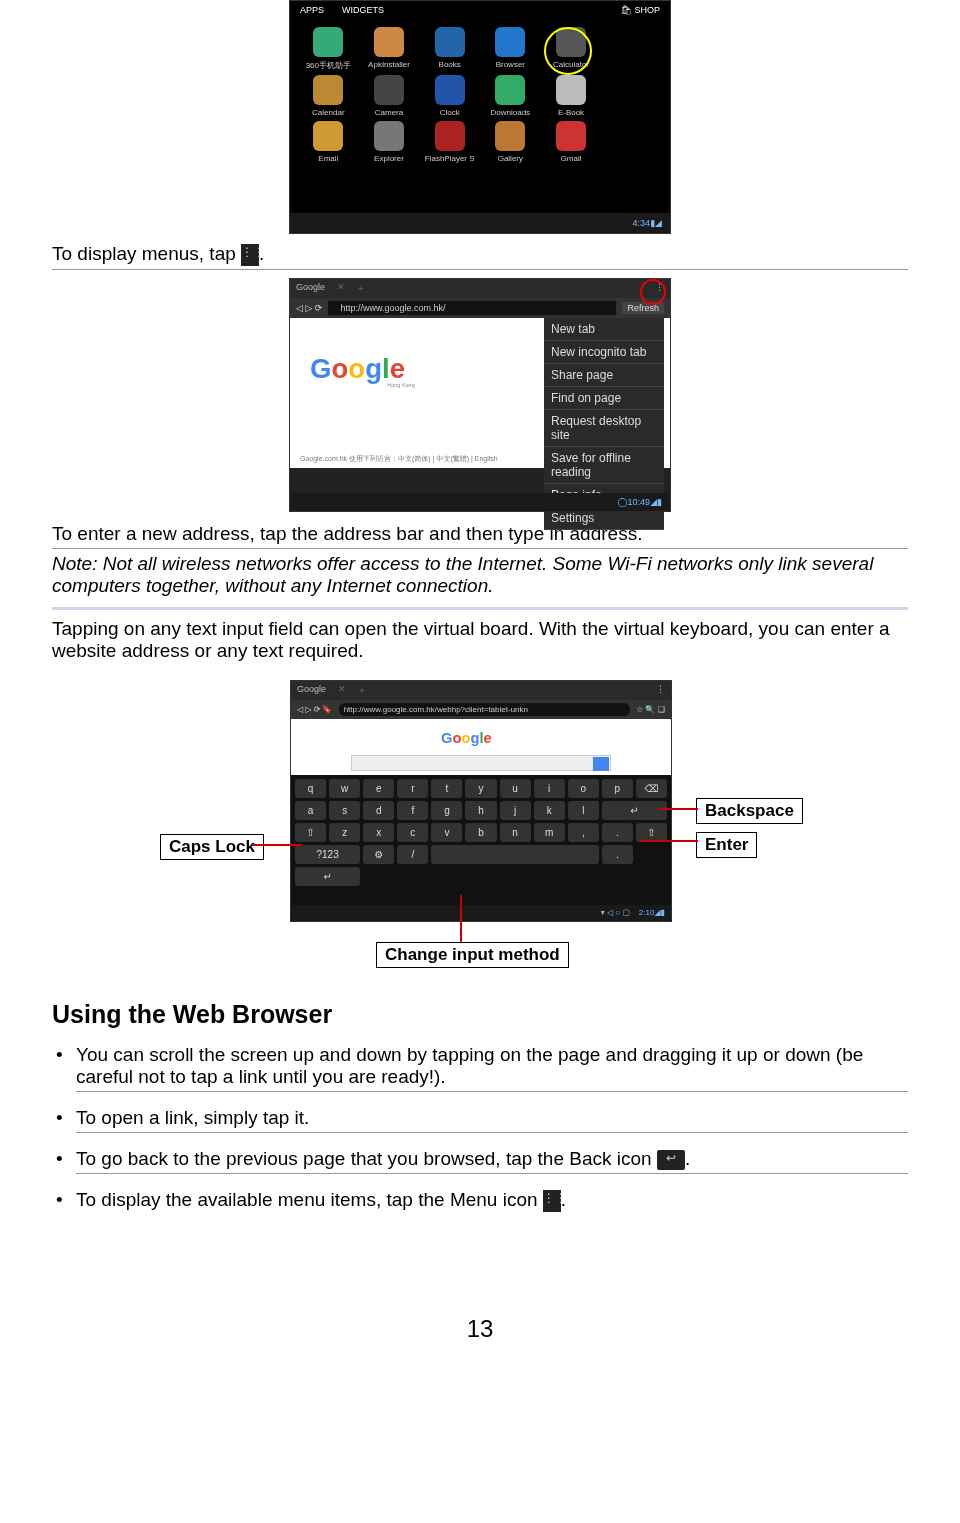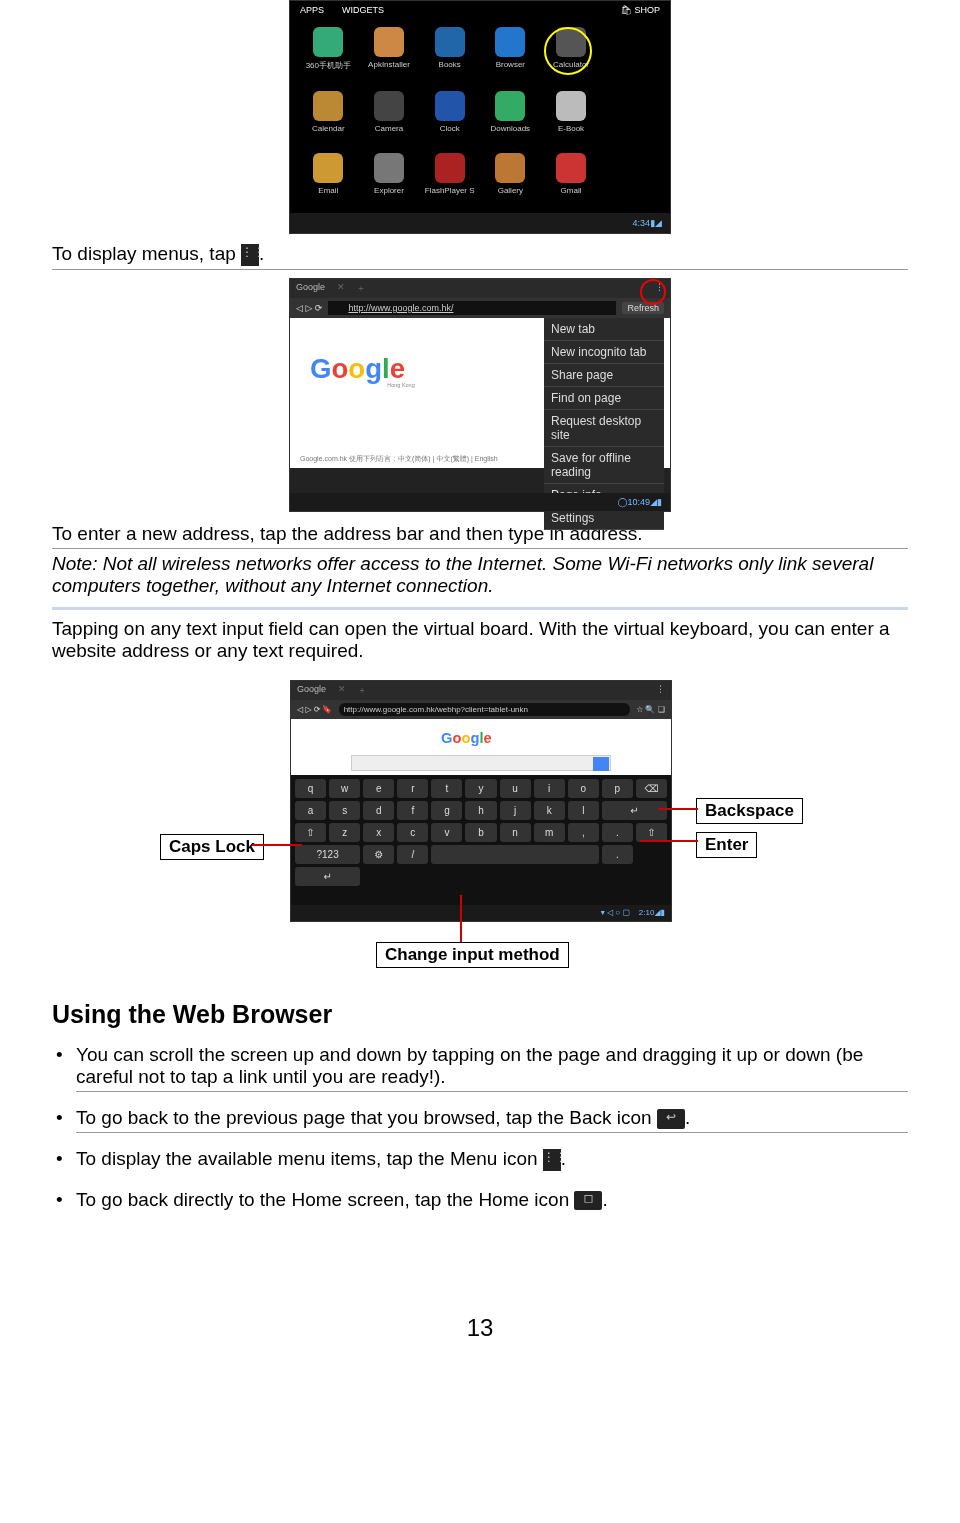--- a/index.html
+++ b/index.html
@@ -91,37 +91,37 @@
     border: 1px solid #333;
   }
 
   
   .fig1 { width: 380px; height: 232px; margin: 0 auto 6px auto; }
   .fig1-top { display: flex; gap: 18px; padding: 4px 10px; font-size: 9px; color:#fff;}
   .fig1-top span.shop { margin-left:auto; }
   .fig1-grid {
     display: grid;
     grid-template-columns: repeat(6, 1fr);
-    gap: 20px 4px;
+    gap: 4px 4px;
     padding: 8px 10px 4px 10px;
   }
   .fig1-cell { text-align: center; font-size: 8px; color:#ccc;}
   .fig1-ico {
     width: 30px; height: 30px; margin: 0 auto 3px auto;
     border-radius: 6px;
   }
   .fig1-circle { position:absolute; border:2px solid #ff0; border-radius:50%; width:44px; height:44px; top:26px; left:254px; }
   .fig1-bar { position:absolute; bottom:0; left:0; right:0; height:20px; background:#1a1a1a; display:flex; align-items:center; justify-content:flex-end; padding:0 8px; font-size:9px; color:#7bf;}
   .fig1-nav { position:absolute; bottom:2px; left:6px; display:flex; gap:10px; color:#888; font-size:11px;}
 
   
   .fig2 { width: 380px; height: 232px; margin: 8px auto; background:#222;}
   .fig2-tabs { display:flex; background:#2a2a2a; font-size:9px; padding:3px 6px; gap:12px; color:#bbb;}
   .fig2-url { display:flex; align-items:center; background:#333; padding:3px 6px; gap:6px; font-size:9px;}
-  .fig2-url .addr { flex:1; background:#111; padding:2px 20px; color:#ccc;text-decoration:underline;}
+  .fig2-url .addr { flex:1; background:#111; padding:2px 12px; color:#ccc;}
   .fig2-white { background:#fff; height:150px; position:relative;}
   .fig2-menu { position:absolute; right:6px; top:0; width:120px; background:#2a2a2a; font-size:12px;}
   .fig2-menu div { padding:4px 7px; border-bottom:1px solid #444; color:#ddd;}
   .fig2-circle { position:absolute; border:2px solid #e00; border-radius:50%; width:22px; height:22px; top:0px; right:4px;}
   .fig2-google { position:absolute; top:30px; left:20px; width:150px;}
   .fig2-bot { position:absolute; bottom:0; left:0; right:0; height:18px; background:#1a1a1a; display:flex; align-items:center; justify-content:flex-end; padding:0 8px; font-size:9px; color:#7bf;}
 
   
   .fig3-wrap { position: relative; width: 640px; height: 280px; margin: 10px auto 0 auto; }
   .fig3 { position:absolute; left:130px; top:0; width:380px; height:240px; background:#111;}
@@ -354,29 +354,26 @@
     <div class="callout-line" style="top:215px;left:300px;width:2px;height:50px"></div>
     <div class="callout-box" style="top:262px;left:216px">Change input method</div>
   </div>
 
   <div style="height:30px"></div>
 
   <div class="subhead">Using the Web Browser</div>
 
   <ul class="bullets">
     <li>You can scroll the screen up and down by tapping on the page and dragging it up or down (be careful not to tap a link until you are ready!).</li>
+    <li>To open a link, simply tap it.</li>
     <li>
       <span>To go back to the previous page that you browsed, tap the Back icon </span>
       <span class="inline-icon" style="width:28px;height:18px;border-radius:2px;padding-top:2px;">↩</span><span>.</span>
     </li>
     <li style="border-bottom:none">
       <span>To display the available menu items, tap the Menu icon </span>
       <span class="inline-icon" style="width:18px;height:20px;padding-top:2px;">⋮⋮</span><span>.</span>
     </li>
-    <li style="border-bottom:none">
-      <span>To go back directly to the Home screen, tap the Home icon </span>
-      <span class="inline-icon" style="width:28px;height:18px;border-radius:2px;padding-top:1px;">◻</span><span>.</span>
-    </li>
   </ul>
 
   <div class="pagenum">13</div>
 
 </div>
 
 </body></html>

